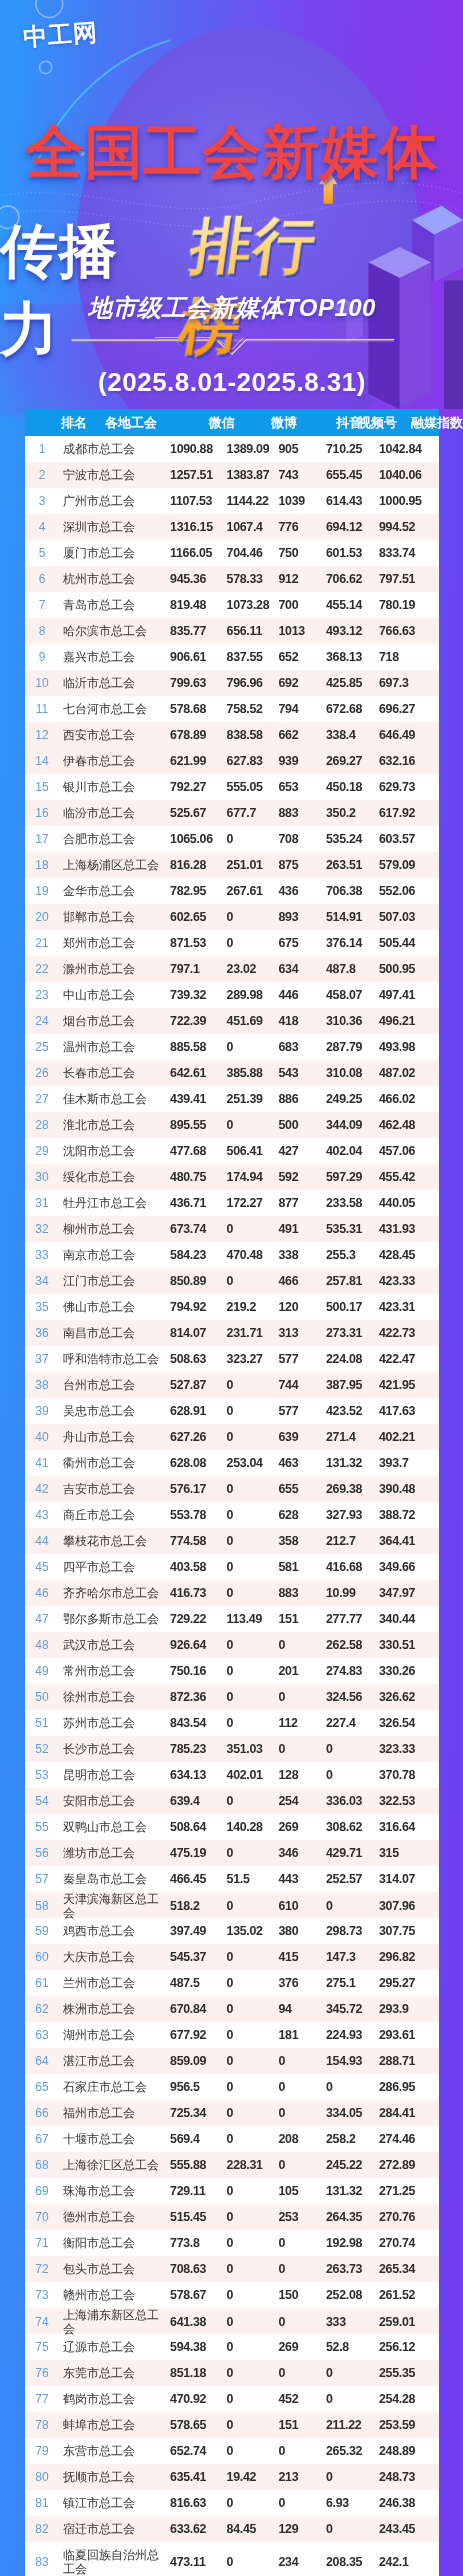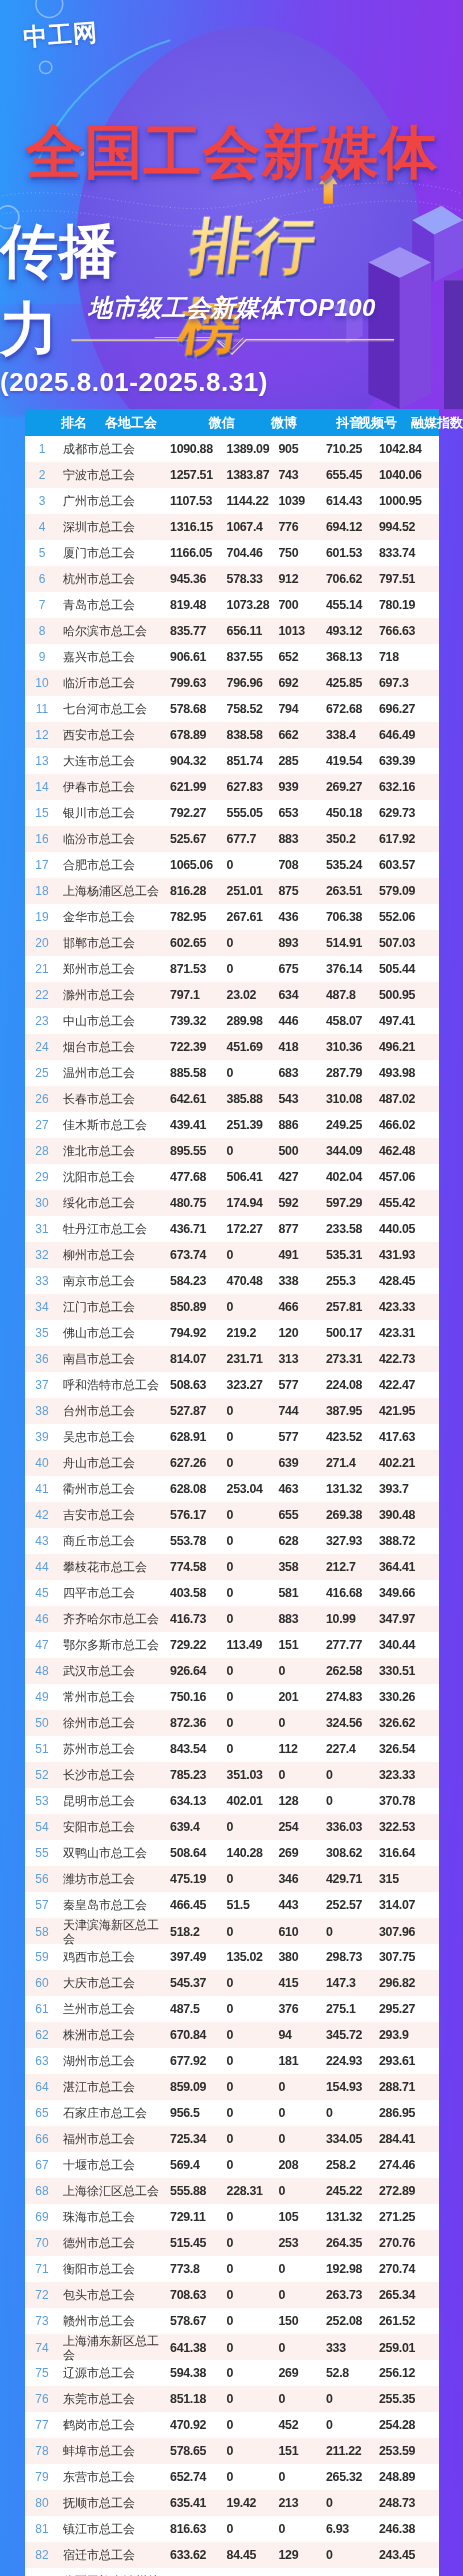--- a/index.html
+++ b/index.html
@@ -29,21 +29,21 @@
   .t2-white{color:#fff;font-size:58px;font-weight:800;letter-spacing:1px;
         text-shadow:0 3.6px 6.2px rgba(38,38,150,.5),2.1px 3.1px 0 rgba(70,70,190,.35);}
   .t2-gold{display:inline-block;font-size:61px;font-weight:900;letter-spacing:2.1px;
         transform:skewX(-8deg);
         background:linear-gradient(180deg,#ffeaa6 6%,#ffc14d 48%,#f59511 92%);
         -webkit-background-clip:text;background-clip:text;color:transparent;
         filter:drop-shadow(2.6px 3.1px 0 rgba(40,40,140,.55)) drop-shadow(-1px 1px 0 rgba(90,230,240,.35));}
   .subtitle{position:absolute;left:0;top:292px;width:464px;text-align:center;color:#fff;
         font-size:24px;font-weight:800;font-style:italic;letter-spacing:0.5px;
         text-shadow:0 2.6px 4.6px rgba(48,38,150,.55);}
-  .date{position:absolute;left:0;top:367px;width:464px;text-align:left;color:#fdfcff;
+  .date{position:absolute;left:0;top:367px;width:464px;text-align:center;color:#fdfcff;
         font-size:26px;font-weight:600;letter-spacing:0.5px;
         text-shadow:0 1.5px 2.6px rgba(90,60,180,.6);}
   
   .table{position:absolute;left:25px;top:409px;width:414px;}
   .thead,.row{display:grid;grid-template-columns:34px 109px 55px 54px 49px 53px 59px;
         align-items:center;}
   .thead{height:27px;background:#0e9ae9;color:#fff;font-size:13px;font-weight:700;padding-left:32px;}
   .thead .hc{white-space:nowrap;}
   .thead .hc:nth-child(1){text-align:center;}
   .thead .hc:nth-child(2){padding-left:14px;}
@@ -245,29 +245,20 @@
   </div>
         <div class="row pink">
     <div class="c rank">12</div>
     <div class="c name">西安市总工会</div>
     <div class="c v">678.89</div>
     <div class="c v">838.58</div>
     <div class="c v">662</div>
     <div class="c v">338.4</div>
     <div class="c v">646.49</div>
   </div>
-        <div class="row white">
-    <div class="c rank">13</div>
-    <div class="c name">大连市总工会</div>
-    <div class="c v">904.32</div>
-    <div class="c v">851.74</div>
-    <div class="c v">285</div>
-    <div class="c v">419.54</div>
-    <div class="c v">639.39</div>
-  </div>
         <div class="row pink">
     <div class="c rank">14</div>
     <div class="c name">伊春市总工会</div>
     <div class="c v">621.99</div>
     <div class="c v">627.83</div>
     <div class="c v">939</div>
     <div class="c v">269.27</div>
     <div class="c v">632.16</div>
   </div>
         <div class="row white">

